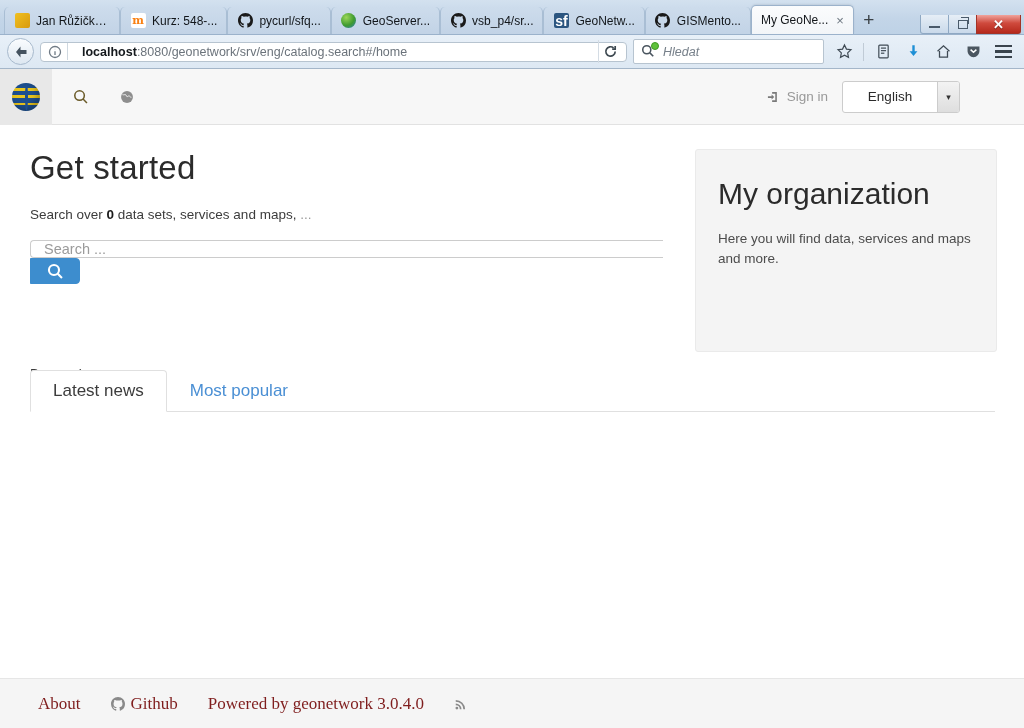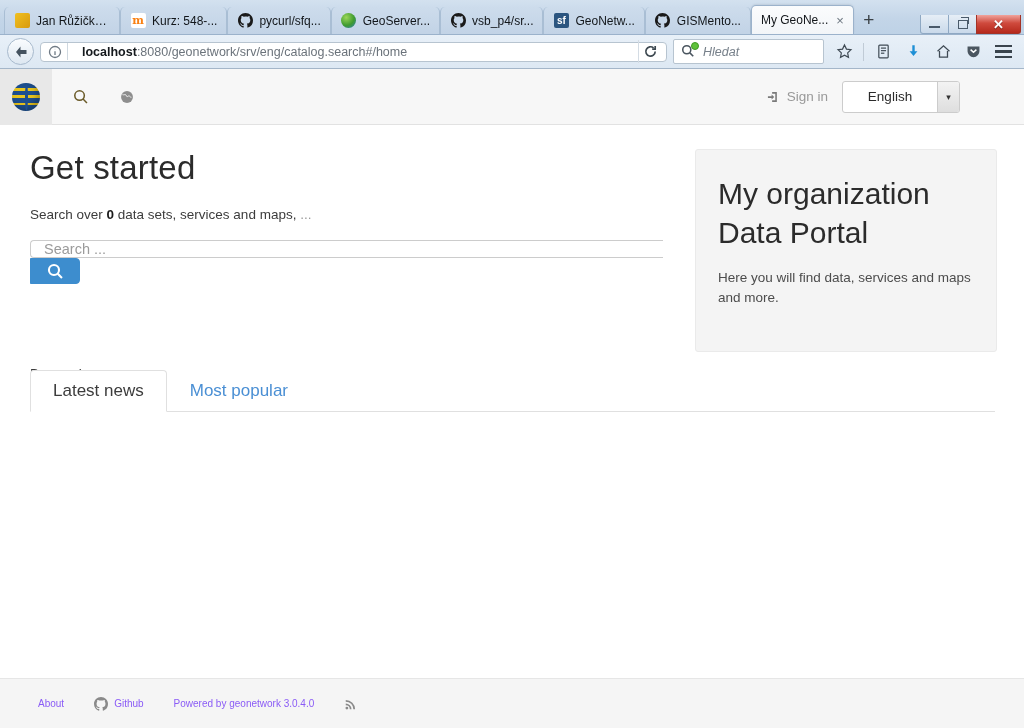--- a/index.html
+++ b/index.html
@@ -65,21 +65,21 @@
     width: 15px; height: 15px; border-radius: 2px;
     background: #fff;
     display: flex; align-items: center; justify-content: center;
     font-size: 11px; font-weight: bold; color: #f98012;
     font-family: "DejaVu Serif", serif;
   }
   .fav-sf {
     width: 15px; height: 15px; border-radius: 2px;
     background: #2b5580; color: #fff;
     display:flex; align-items:center; justify-content:center;
-    font-size: 10px; font-weight: bold;
+    font-size: 14px; font-weight: bold;
   }
   .fav-geoserver {
     width: 15px; height: 15px; border-radius: 50%;
     background: radial-gradient(circle at 35% 30%, #9bd65a 0%, #3f9b2e 55%, #2e7fbe 100%);
   }
   .fav-win {
     width: 15px; height: 15px;
     background: linear-gradient(135deg,#f0c020 0%, #d89a10 100%);
     border-radius: 2px;
   }
@@ -156,21 +156,21 @@
   }
   .urltext b { color: #15191d; font-weight: bold; }
   .reload {
     width: 24px; height: 23px;
     display: flex; align-items: center; justify-content: center;
     border-left: 1px solid #d4dce4;
   }
   .reload svg { width: 15px; height: 15px; fill: none; stroke: #3d4850; stroke-width: 1.8; }
 
   .searchbar {
-    width: 151px; height: 25px;
+    width: 191px; height: 25px;
     background: #fff; border: 1px solid #b7c4d0; border-radius: 2px;
     display: flex; align-items: center; gap: 5px;
     padding: 0 7px;
   }
   .searchbar .sicon { position: relative; width: 17px; height: 15px; flex: 0 0 17px; }
   .searchbar .sicon svg { width: 14px; height: 14px; fill: none; stroke: #4a555f; stroke-width: 1.8; }
   .searchbar .sbadge {
     position: absolute; right: -1px; top: -2px;
     width: 8px; height: 8px; border-radius: 50%;
     background: #5fc13b; border: 1px solid #3f9a22;
@@ -321,21 +321,21 @@
   .aside-text { font-size: 13.5px; color: #4c4c4c; line-height: 1.45; }
 
   .gn-footer {
     height: 50px;
     background: #f5f5f5;
     border-top: 1px solid #e6e6e6;
     display: flex; align-items: center;
     padding-left: 38px;
     gap: 30px;
   }
-  .fitem { display: flex; align-items: center; gap: 6px; font-size: 10px; color: #8b5cf6; }
+  .fitem { display: flex; align-items: center; gap: 6px; font-size: 17px; color: #7f1d1d; font-family: Liberation Serif, serif; }
   .fitem svg { width: 14px; height: 14px; fill: #8a8a8a; }
   .rss svg { width: 14px; height: 14px; fill: #8a8a8a; }
 </style>
 </head>
 <body>
 
 <div class="browser">
 
   <div class="titlebar">
     <div class="tabstrip">
@@ -540,21 +540,21 @@
                 <circle cx="8.4" cy="8.4" r="5.3"></circle>
                 <line x1="12.4" y1="12.4" x2="16.8" y2="16.8"></line>
               </svg>
           </button>
         </div>
 
         <div class="browse-label">Browse by</div>
       </div>
 
       <div class="gn-aside">
-        <h2 class="aside-title"><span>My organization</span><br><span>Data Portal</span></h2>
+        <h2 class="aside-title"><span>My organization</span><br></h2>
         <div class="aside-text">Here you will find data, services and maps and more.</div>
       </div>
 
       <div class="tabs-row" style="position:absolute;left:30px;top:245px;">
         <div class="gtab active">Latest news</div>
         <div class="gtab">Most popular</div>
       </div>
     </div>
 
     <div class="gn-footer">

